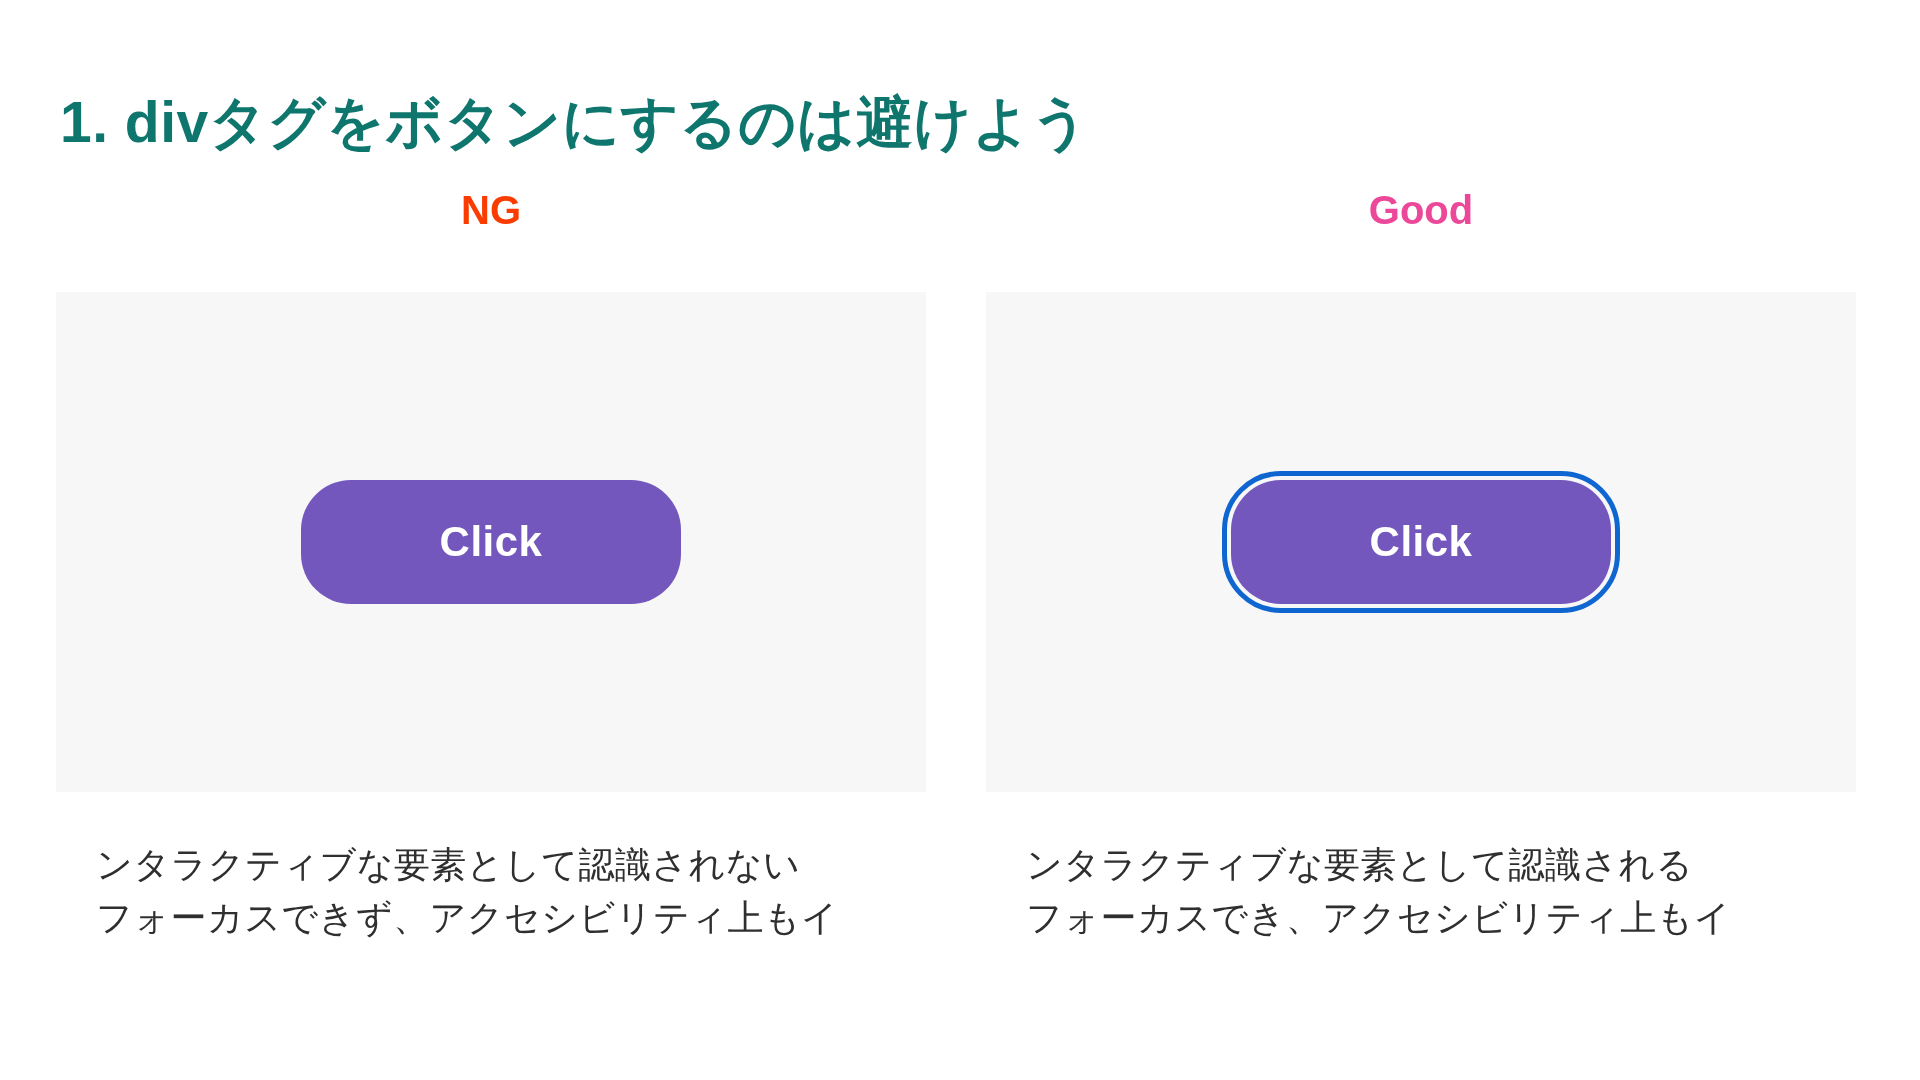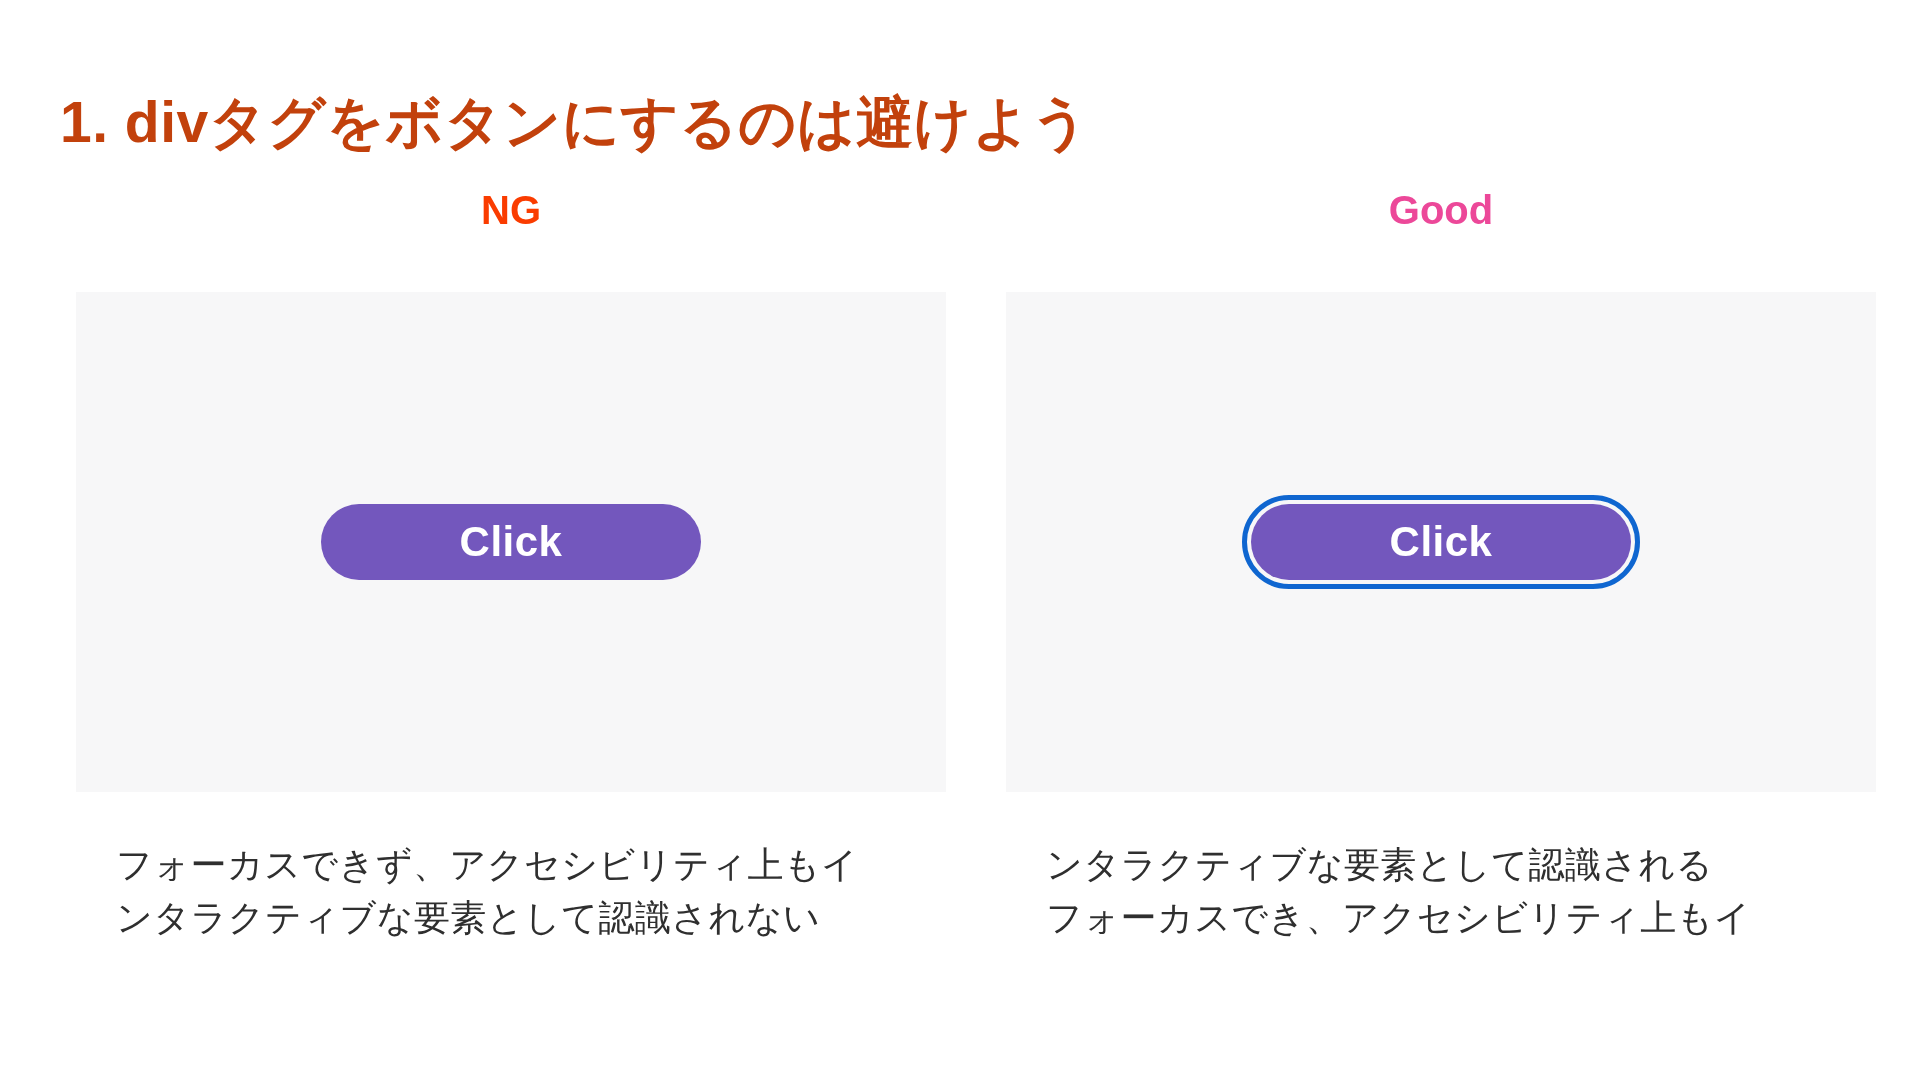--- a/index.html
+++ b/index.html
@@ -26,28 +26,28 @@
 
   
   .slide-title {
     position: absolute;
     left: 60px;
     top: 52px;
     font-size: 57px;
     line-height: 1.15;
     font-weight: 700;
     letter-spacing: 0.5px;
-    color: #c2410c;
+    color: #0f766e;
     white-space: nowrap;
   }
 
   
   .compare {
     position: absolute;
-    left: 76px;
+    left: 56px;
     top: 190px;
     width: 1800px;
     display: flex;
     flex-direction: row;
     justify-content: space-between;
   }
 
   .column {
     width: 870px;
     display: flex;
@@ -70,21 +70,21 @@
     height: 500px;
     background: #f7f7f8;
     display: flex;
     align-items: center;
     justify-content: center;
   }
 
   
   .click-btn {
     width: 380px;
-    height: 76px;
+    height: 124px;
     border-radius: 50px;
     background: #7357bd;
     color: #ffffff;
     font-size: 42px;
     font-weight: 700;
     letter-spacing: 0.5px;
     display: flex;
     align-items: center;
     justify-content: center;
     border: none;
@@ -120,22 +120,22 @@
   <div class="compare">
 
     <section class="column">
       <div class="verdict ng">NG</div>
 
       <div class="demo-stage">
         <div class="click-btn" role="button">Click</div>
       </div>
 
       <div class="caption">
+        <span class="line">ンタラクティブな要素として認識されない</span>
         <span class="line">フォーカスできず、アクセシビリティ上もイ</span>
-        <span class="line">ンタラクティブな要素として認識されない</span>
       </div>
     </section>
 
     <section class="column">
       <div class="verdict good">Good</div>
 
       <div class="demo-stage">
         <button class="click-btn focused" type="button">Click</button>
       </div>
 

